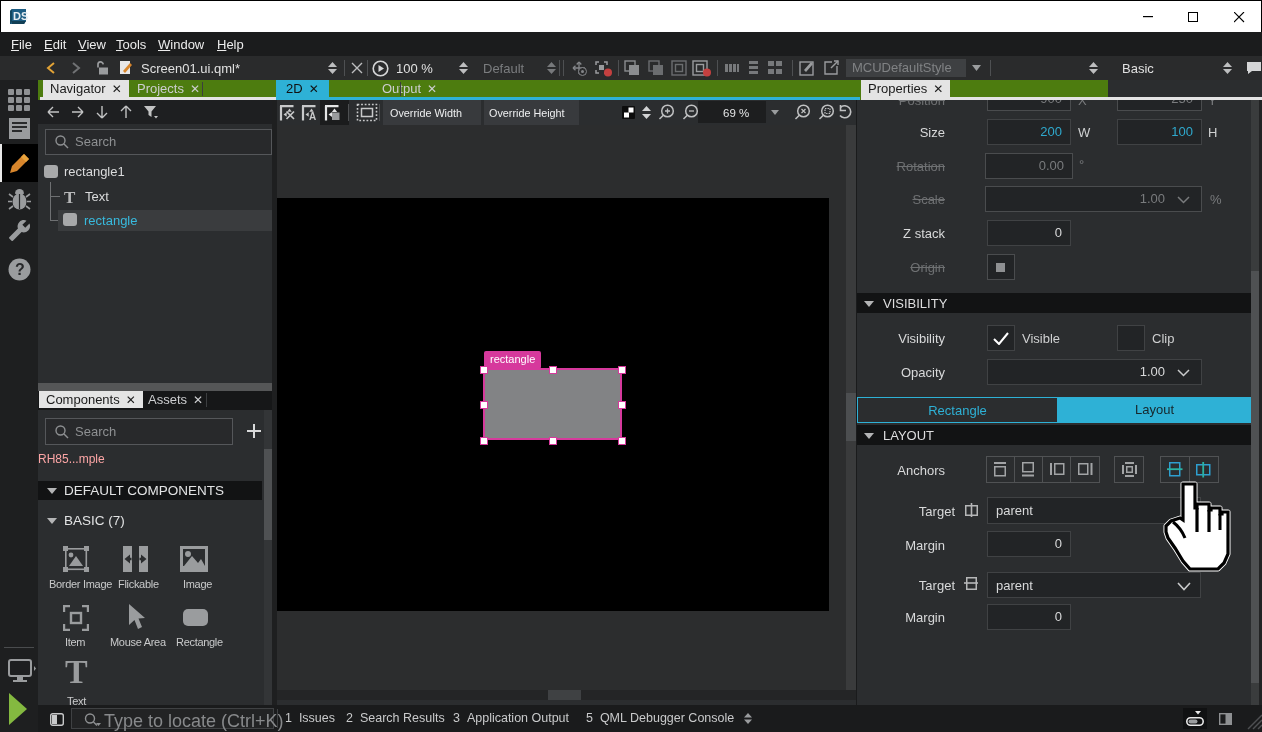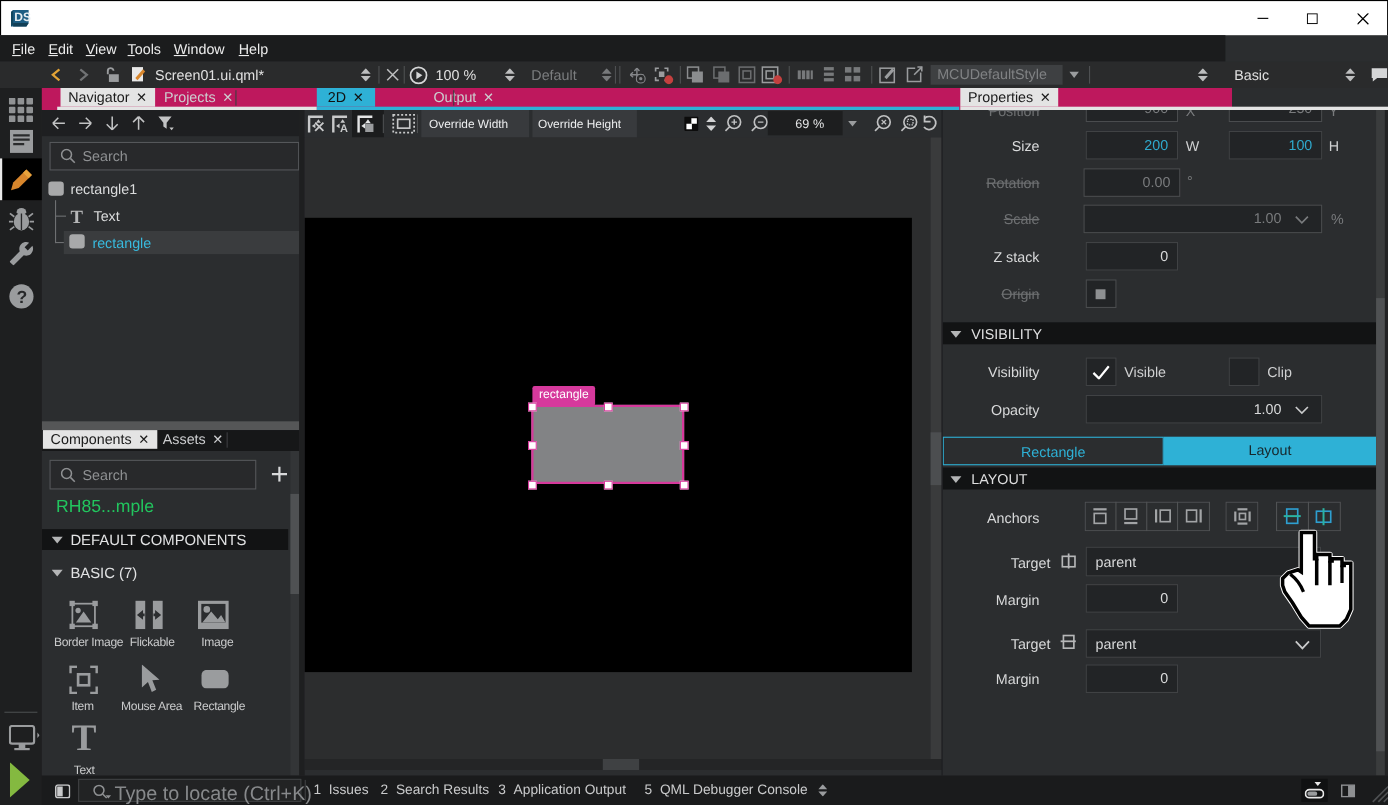--- a/index.html
+++ b/index.html
@@ -4,30 +4,30 @@
 <style>
 * { margin:0; padding:0; box-sizing:border-box; }
 html,body { width:1262px; height:732px; overflow:hidden; background:#2b2d2f;
   font-family:"Liberation Sans", sans-serif; }
 .abs { position:absolute; }
 
 #titlebar { left:0; top:0; width:1262px; height:32px; background:#ffffff;
   border-top:1px solid #000; border-right:1px solid #000; border-left:1px solid #000; }
 #title-text { left:55px; top:5px; font-size:20px; color:#101010; letter-spacing:1.4px; }
 
-#menubar { left:0; top:32px; width:1114px; height:24px; background:#1b1c1d; }
+#menubar { left:0; top:32px; width:1262px; height:24px; background:#1b1c1d; }
 .menuitem { position:absolute; top:5px; font-size:13px; color:#ececec; }
 .menuitem u { text-decoration:underline; }
 
 #toolbar { left:0; top:56px; width:1262px; height:24px; background:#2a2b2c; }
 .tsep { position:absolute; top:4px; width:1px; height:16px; background:#4e5052; }
 .ticon { position:absolute; top:3px; }
 .ttext { position:absolute; top:5px; font-size:13px; color:#e0e0e0; }
 
-#tabstrip { left:16px; top:80px; width:1104px; height:20px; background:#be185d; }
+#tabstrip { left:4px; top:80px; width:1104px; height:20px; background:#4d7c0f; }
 .dtab-active { position:absolute; top:0; height:17px; background:#e4e4e4; color:#1a1a1a;
   font-size:13px; line-height:17px; padding:0 7px; }
 .dtab { position:absolute; top:0; height:17px; color:#cdced0; font-size:13px; line-height:17px; padding:0 7px; }
 .tabx { display:inline-block; margin-left:6px; font-size:12px; }
 
 #sidebar { left:0; top:80px; width:38px; height:652px; background:#1e1f20; z-index:5; }
 
 #nav-toolbar { left:38px; top:100px; width:234px; height:24px; background:#1e1f21; }
 #nav-panel { left:38px; top:124px; width:234px; height:259px; background:#2b2d2f; }
 #nav-hscroll { left:38px; top:383px; width:234px; height:8px; background:#555657; }
@@ -328,21 +328,21 @@
 <div id="comp-panel" class="abs">
   <div class="searchbox" style="left:7px; top:8px; width:188px; height:27px;"></div>
   <svg class="abs" style="left:17px; top:15px;" width="14" height="14">
       <circle cx="5.5" cy="5.5" r="4.5" stroke="#8e9092" stroke-width="1.4" fill="none"></circle>
       <path d="M9,9 L13,13" stroke="#8e9092" stroke-width="1.4"></path>
     </svg>
   <div class="searchtxt" style="left:37px; top:14px;">Search</div>
   <svg class="abs" style="left:209px; top:14px;" width="14" height="14">
       <path d="M7,0 V14 M0,7 H14" stroke="#d8d9da" stroke-width="2"></path>
     </svg>
-  <div class="abs" style="left:13px; top:42px; font-size:16px; color:#22c55e;">RH85...mple</div>
+  <div class="abs" style="left:0; top:42px; font-size:12px; color:#fca5a5;">RH85...mple</div>
   <div class="abs" style="left:0; top:71px; width:224px; height:19px; background:#121314;"></div>
   <svg class="abs" style="left:9px; top:77px;" width="11" height="8">
       <path d="M0,1 H10 L5,7 Z" fill="#b4b5b6"></path>
     </svg>
   <div class="abs" style="left:26px; top:73px; font-size:13.5px; color:#e2e3e4;">DEFAULT COMPONENTS</div>
   <svg class="abs" style="left:9px; top:107px;" width="11" height="8">
       <path d="M0,1 H10 L5,7 Z" fill="#b4b5b6"></path>
     </svg>
   <div class="abs" style="left:26px; top:103px; font-size:13.5px; color:#e2e3e4;">BASIC (7)</div>
 

